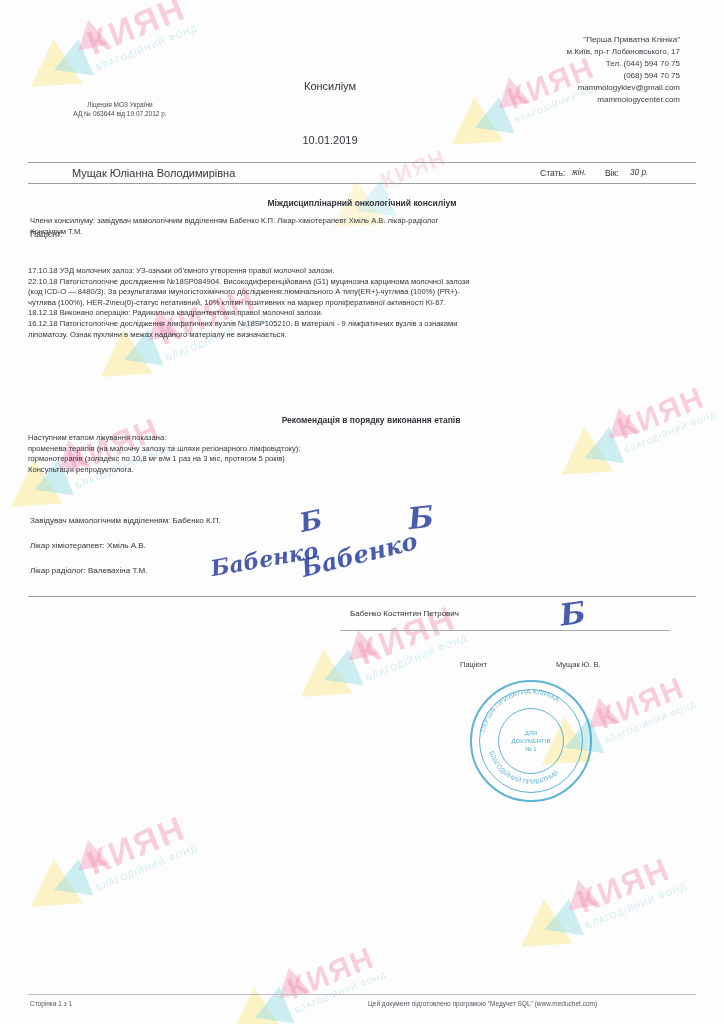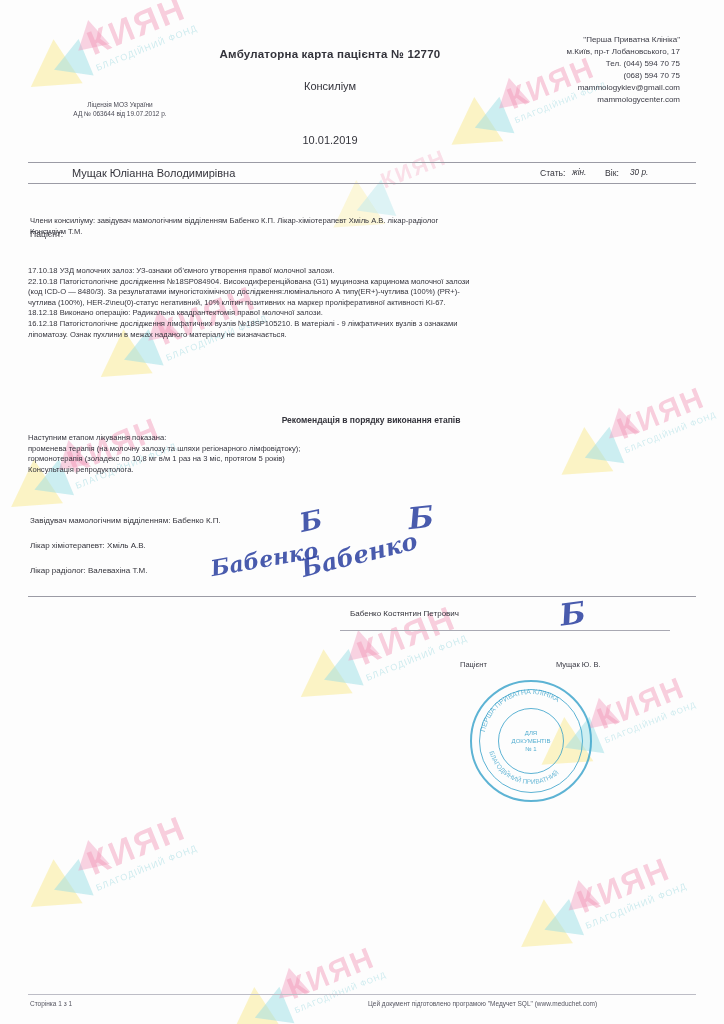--- a/index.html
+++ b/index.html
@@ -314,21 +314,20 @@
       <div class="wm-rocket">
           <i class="wm-tri-y" style="left:-6px; top:6px; transform:rotate(18deg)"></i>
           <i class="wm-tri-c" style="left:22px; top:14px; transform:rotate(30deg)"></i>
         </div>
       <div class="wm-word" style="font-size:22px; margin-left:50px; margin-top:6px;">КИЯН</div>
     </div>
   </div>
 
   <div id="doc">
 
-    <div class="txt hdr-title center" style="left:120px; top:48px; width:420px;">Амбулаторна карта пацієнта № 12770</div>
     <div class="txt hdr-sub center" style="left:120px; top:80px; width:420px;">Консиліум</div>
 
     <div class="txt clinic" style="left:480px; top:34px; width:200px;">"Перша Приватна Клініка"
 м.Київ, пр-т Лобановського, 17
 Тел. (044) 594 70 75
 (068) 594 70 75
 mammologykiev@gmail.com
 mammologycenter.com</div>
 
     <div class="txt license" style="left:30px; top:100px; width:180px;">Ліцензія МОЗ України
@@ -338,20 +337,21 @@
 
     <div class="rule" style="left:28px; top:162px; width:668px;"></div>
     <div class="txt label-line" style="left:30px; top:181px;margin-top:48px;">Пацієнт:</div>
     <div class="txt label-line" style="left:72px; top:167px; font-size:11px;">Мущак Юліанна Володимирівна</div>
     <div class="txt label-line" style="left:540px; top:168px;">Стать:</div>
     <div class="txt small-ital" style="left:572px; top:168px;">жін.</div>
     <div class="txt label-line" style="left:605px; top:168px;">Вік:</div>
     <div class="txt small-ital" style="left:630px; top:168px;">30 р.</div>
     <div class="rule" style="left:28px; top:183px; width:668px;"></div>
 
+    <div class="txt section-title" style="left:0px; top:198px;">Міждисциплінарний онкологічний консиліум</div>
     <div class="txt body-txt" style="left:30px; top:216px; width:650px;">Члени консиліуму: завідувач мамологічним відділенням Бабенко К.П. Лікар-хіміотерапевт Хміль А.В. лікар-радіолог
 Консиліум Т.М.</div>
 
     <div class="txt body-txt" style="left:28px; top:266px; width:666px;">17.10.18 УЗД молочних залоз: УЗ-ознаки об'ємного утворення правої молочної залози.
 22.10.18 Патогістологічне дослідження №18SP084904. Високодиференційована (G1) муцинозна карцинома молочної залози
 (код ICD-O — 8480/3). За результатами імуногістохімічного дослідження:люмінального А типу(ER+)-чутлива (100%) (PR+)-
 чутлива (100%), HER-2\neu(0)-статус негативний, 10% клітин позитивних на маркер проліферативної активності Ki-67.
 18.12.18 Виконано операцію: Радикальна квадрантектомія правої молочної залози.
 16.12.18 Патогістологічне дослідження лімфатичних вузлів №18SP105210. В матеріалі - 9 лімфатичних вузлів з ознаками
 ліпоматозу. Ознак пухлини в межах наданого матеріалу не визначається.</div>

